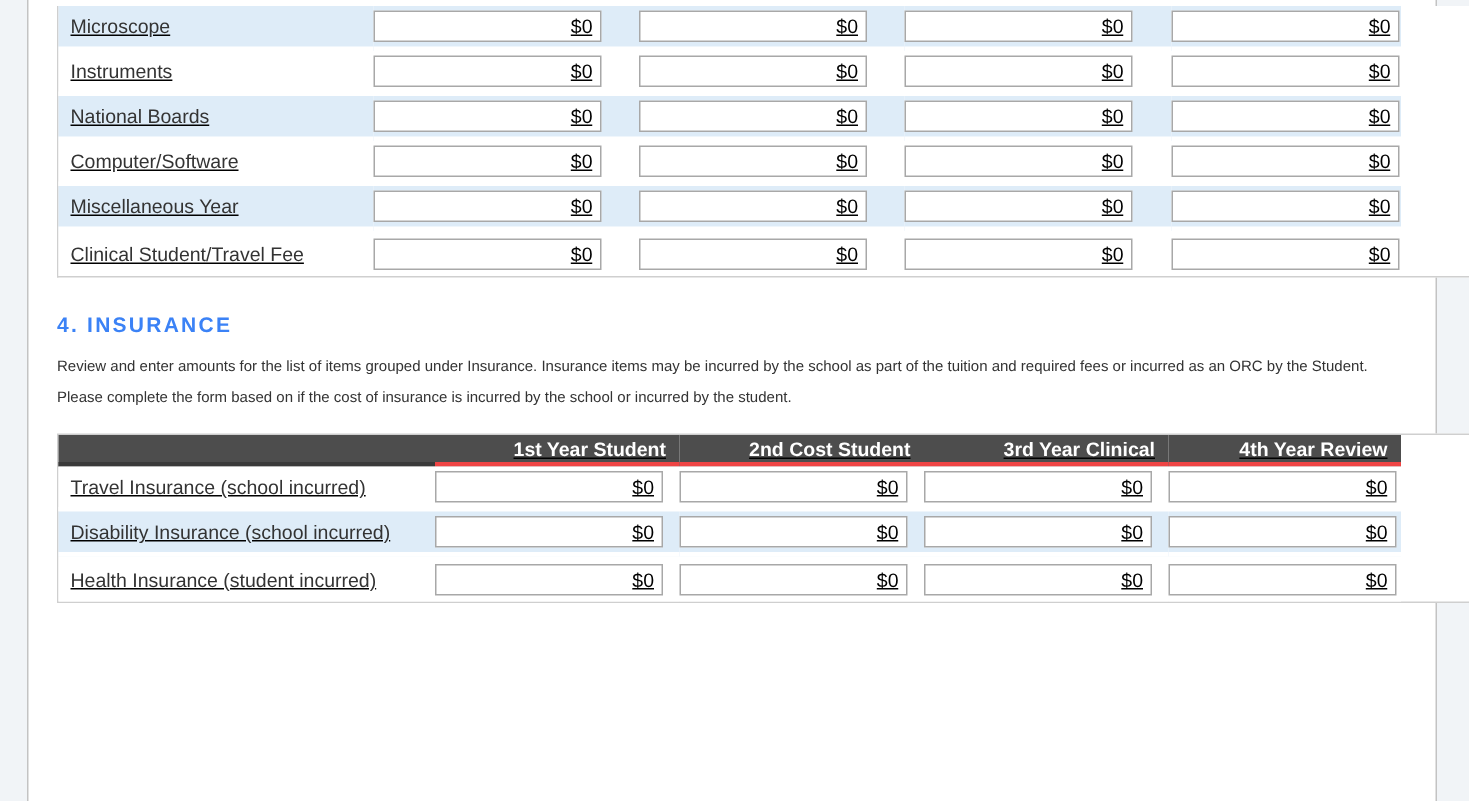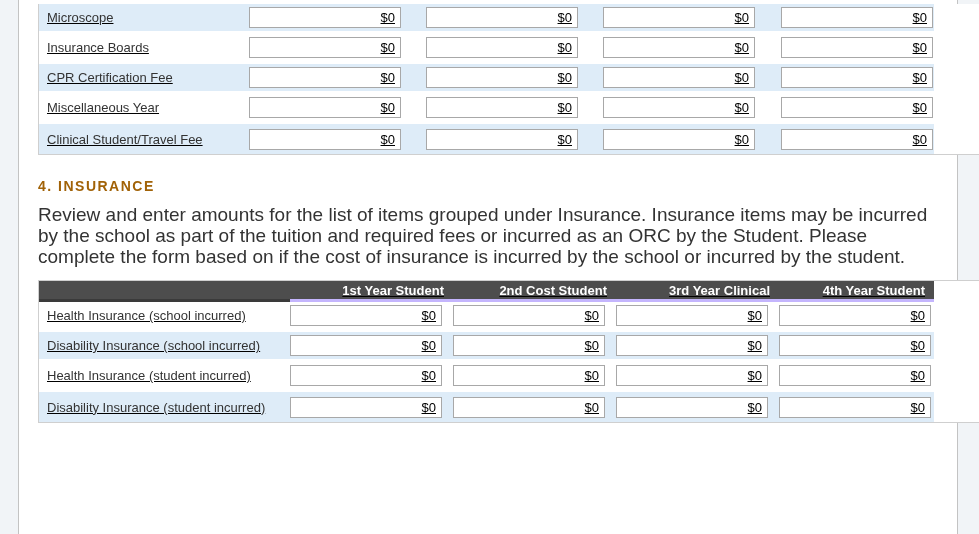--- a/index.html
+++ b/index.html
@@ -65,35 +65,35 @@
     margin: 0;
   }
   thead th {
     background: #4d4d4d;
     color: #ffffff;
     font-size: 13px;
     font-weight: bold;
     text-align: right;
     height: 21px;
     padding-right: 9px;
-    border-bottom: 3px solid #c4b5fd;
+    border-bottom: 3px solid #ef4444;
     white-space: nowrap;
   }
   thead th.label-col { border-bottom: 3px solid #3a3a3a; }
   .section-heading {
     margin: 23px 0 10px 0;
     font-size: 14px;
     font-weight: bold;
     letter-spacing: 1.5px;
-    color: #a16207;
+    color: #3b82f6;
   }
   .section-desc {
     margin: 0 0 13px 0;
     width: 892px;
-    font-size: 19px;
+    font-size: 10px;
     line-height: 21px;
     color: #333333;
   }
 </style>
 </head>
 <body>
 
 <div class="page-container">
 
   <div class="tbl-wrap cut-top">
@@ -115,36 +115,51 @@
               <input type="text" value="$0" style="">
             </td>
             <td class="input-cell">
               <input type="text" value="$0" style="">
             </td>
             <td class="input-cell">
               <input type="text" value="$0" style="">
             </td>
           </tr>
           <tr>
-            <td class="label-cell">Insurance Boards</td>
-            <td class="input-cell">
-              <input type="text" value="$0" style="">
-            </td>
-            <td class="input-cell">
-              <input type="text" value="$0" style="">
-            </td>
-            <td class="input-cell">
-              <input type="text" value="$0" style="">
-            </td>
-            <td class="input-cell">
-              <input type="text" value="$0" style="">
-            </td>
-          </tr>
-          <tr>
-            <td class="label-cell">CPR Certification Fee</td>
+            <td class="label-cell">Instruments</td>
+            <td class="input-cell">
+              <input type="text" value="$0" style="">
+            </td>
+            <td class="input-cell">
+              <input type="text" value="$0" style="">
+            </td>
+            <td class="input-cell">
+              <input type="text" value="$0" style="">
+            </td>
+            <td class="input-cell">
+              <input type="text" value="$0" style="">
+            </td>
+          </tr>
+          <tr>
+            <td class="label-cell">National Boards</td>
+            <td class="input-cell">
+              <input type="text" value="$0" style="">
+            </td>
+            <td class="input-cell">
+              <input type="text" value="$0" style="">
+            </td>
+            <td class="input-cell">
+              <input type="text" value="$0" style="">
+            </td>
+            <td class="input-cell">
+              <input type="text" value="$0" style="">
+            </td>
+          </tr>
+          <tr>
+            <td class="label-cell">Computer/Software</td>
             <td class="input-cell">
               <input type="text" value="$0" style="">
             </td>
             <td class="input-cell">
               <input type="text" value="$0" style="">
             </td>
             <td class="input-cell">
               <input type="text" value="$0" style="">
             </td>
             <td class="input-cell">
@@ -197,26 +212,26 @@
           <col style="width:163px">
         <col style="width:163px">
           <col style="width:155px">
       </colgroup>
       <thead>
         <tr id="ins-head-row">
             <th class="label-col"></th>
             <th>1st Year Student</th>
             <th>2nd Cost Student</th>
             <th>3rd Year Clinical</th>
-            <th>4th Year Student</th>
+            <th>4th Year Review</th>
           </tr>
       </thead>
       <tbody id="ins-tbody">
           <tr>
-            <td class="label-cell">Health Insurance (school incurred)</td>
+            <td class="label-cell">Travel Insurance (school incurred)</td>
             <td class="input-cell">
               <input type="text" value="$0" style="">
             </td>
             <td class="input-cell">
               <input type="text" value="$0" style="">
             </td>
             <td class="input-cell">
               <input type="text" value="$0" style="">
             </td>
             <td class="input-cell">
@@ -233,35 +248,20 @@
             </td>
             <td class="input-cell">
               <input type="text" value="$0" style="">
             </td>
             <td class="input-cell">
               <input type="text" value="$0" style="">
             </td>
           </tr>
           <tr>
             <td class="label-cell">Health Insurance (student incurred)</td>
-            <td class="input-cell">
-              <input type="text" value="$0" style="">
-            </td>
-            <td class="input-cell">
-              <input type="text" value="$0" style="">
-            </td>
-            <td class="input-cell">
-              <input type="text" value="$0" style="">
-            </td>
-            <td class="input-cell">
-              <input type="text" value="$0" style="">
-            </td>
-          </tr>
-          <tr>
-            <td class="label-cell">Disability Insurance (student incurred)</td>
             <td class="input-cell">
               <input type="text" value="$0" style="">
             </td>
             <td class="input-cell">
               <input type="text" value="$0" style="">
             </td>
             <td class="input-cell">
               <input type="text" value="$0" style="">
             </td>
             <td class="input-cell">

